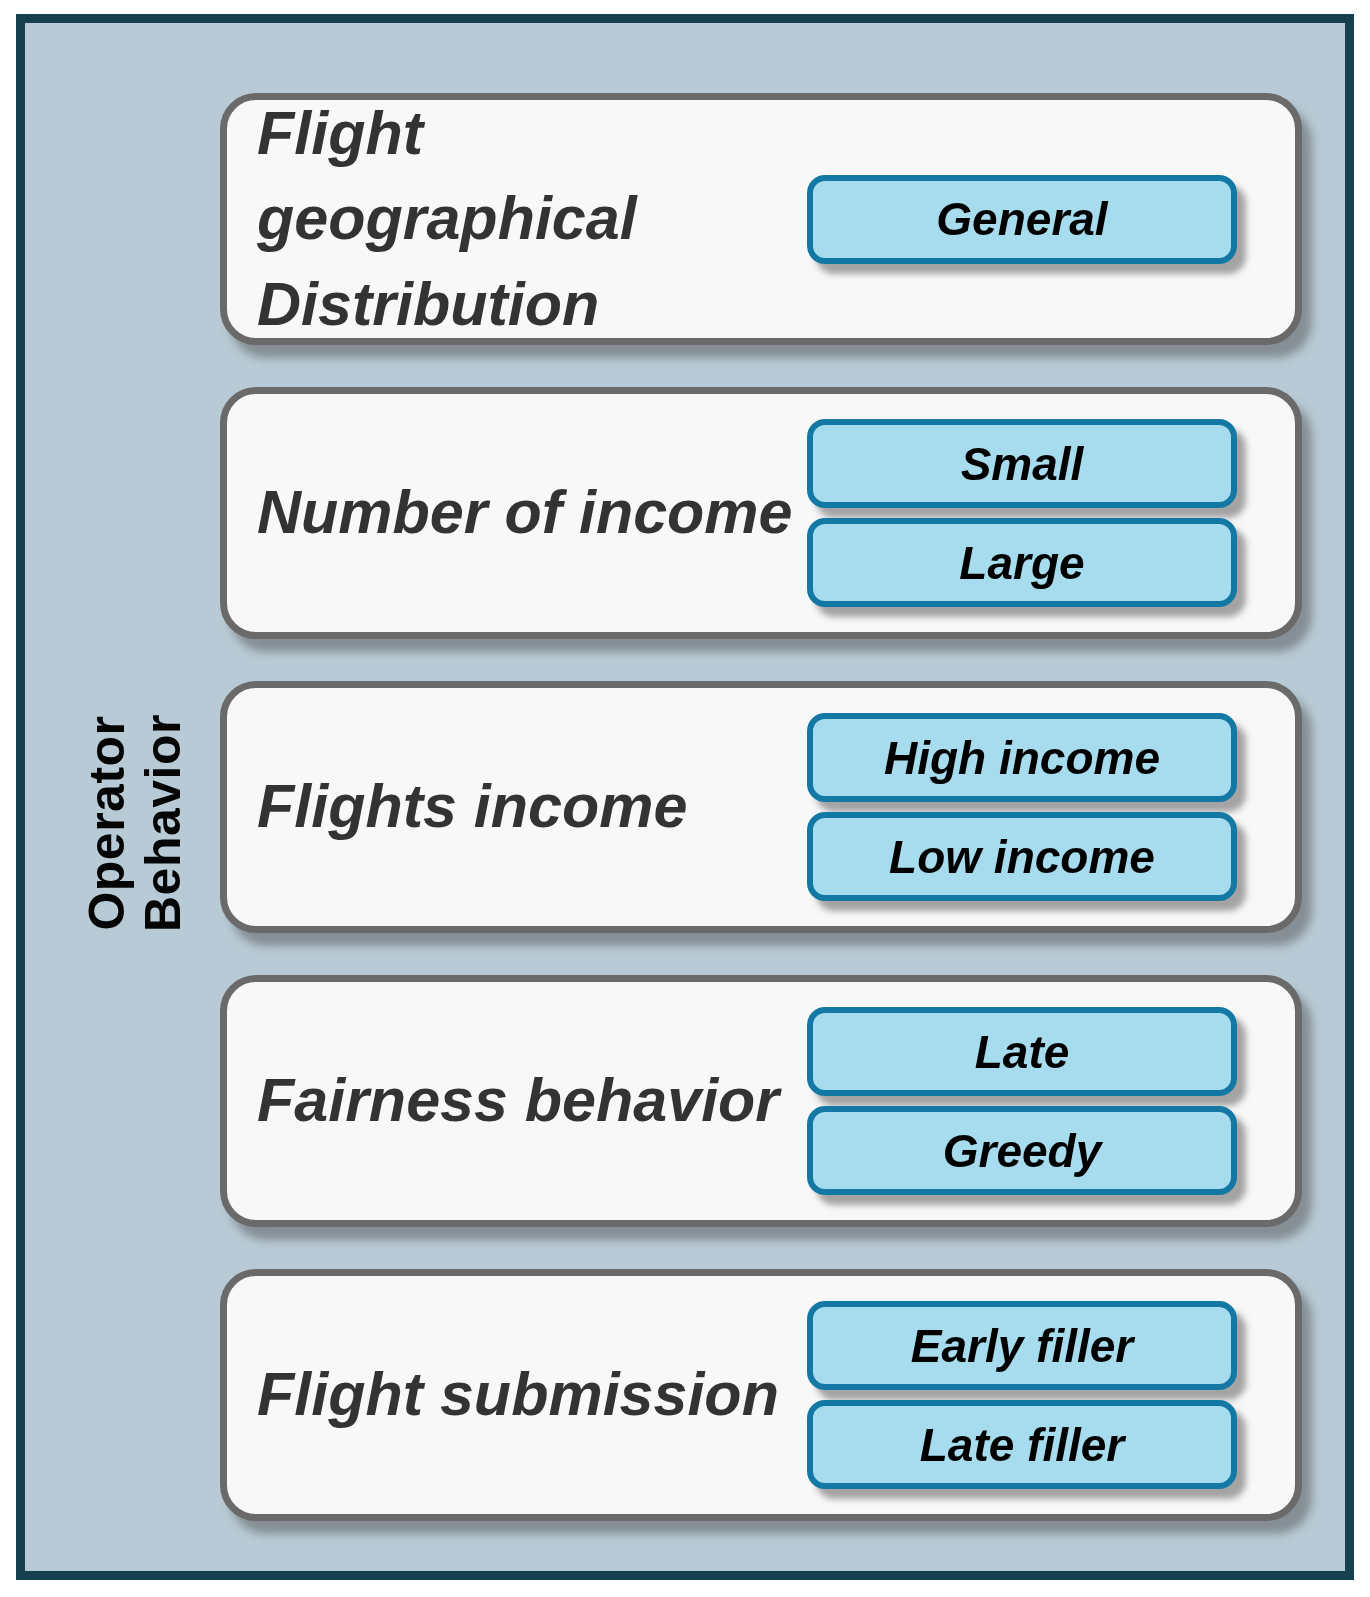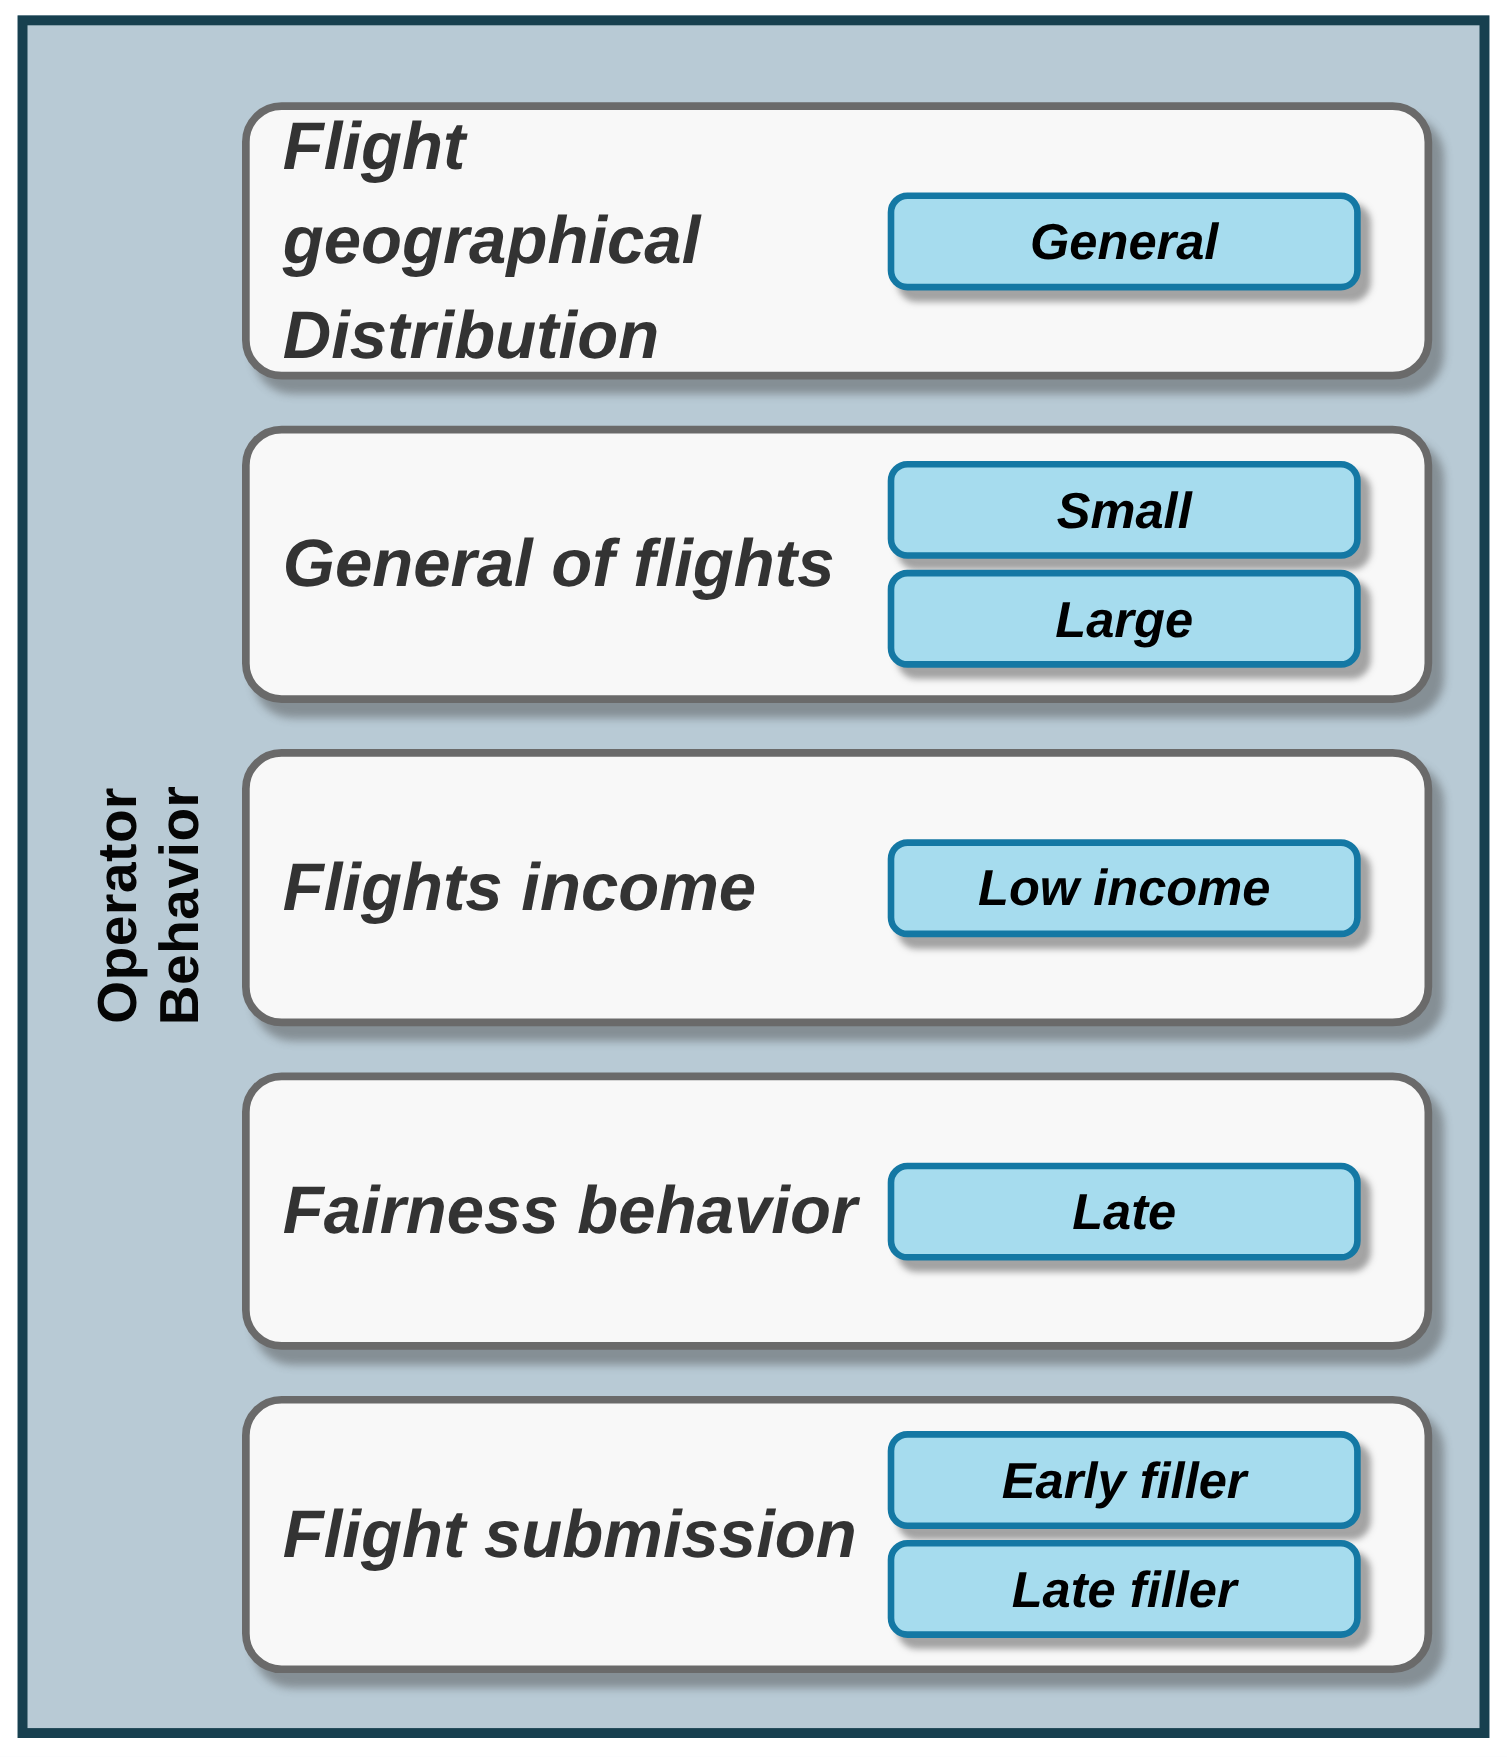--- a/index.html
+++ b/index.html
@@ -105,38 +105,40 @@
     <div class="panels">
 
       <div class="panel">
         <div class="panel-label">Flight geographical Distribution</div>
         <div class="options">
           <div class="option">General</div>
         </div>
       </div>
 
       <div class="panel">
-        <div class="panel-label">General of flights</div>
+        <div class="panel-label">Number of income</div>
         <div class="options">
           <div class="option">Small</div>
           <div class="option">Large</div>
         </div>
       </div>
 
       <div class="panel">
         <div class="panel-label">Flights income</div>
         <div class="options">
+          <div class="option">High income</div>
           <div class="option">Low income</div>
         </div>
       </div>
 
       <div class="panel">
         <div class="panel-label">Fairness behavior</div>
         <div class="options">
           <div class="option">Late</div>
+          <div class="option">Greedy</div>
         </div>
       </div>
 
       <div class="panel">
         <div class="panel-label">Flight submission</div>
         <div class="options">
           <div class="option">Early filler</div>
           <div class="option">Late filler</div>
         </div>
       </div>

